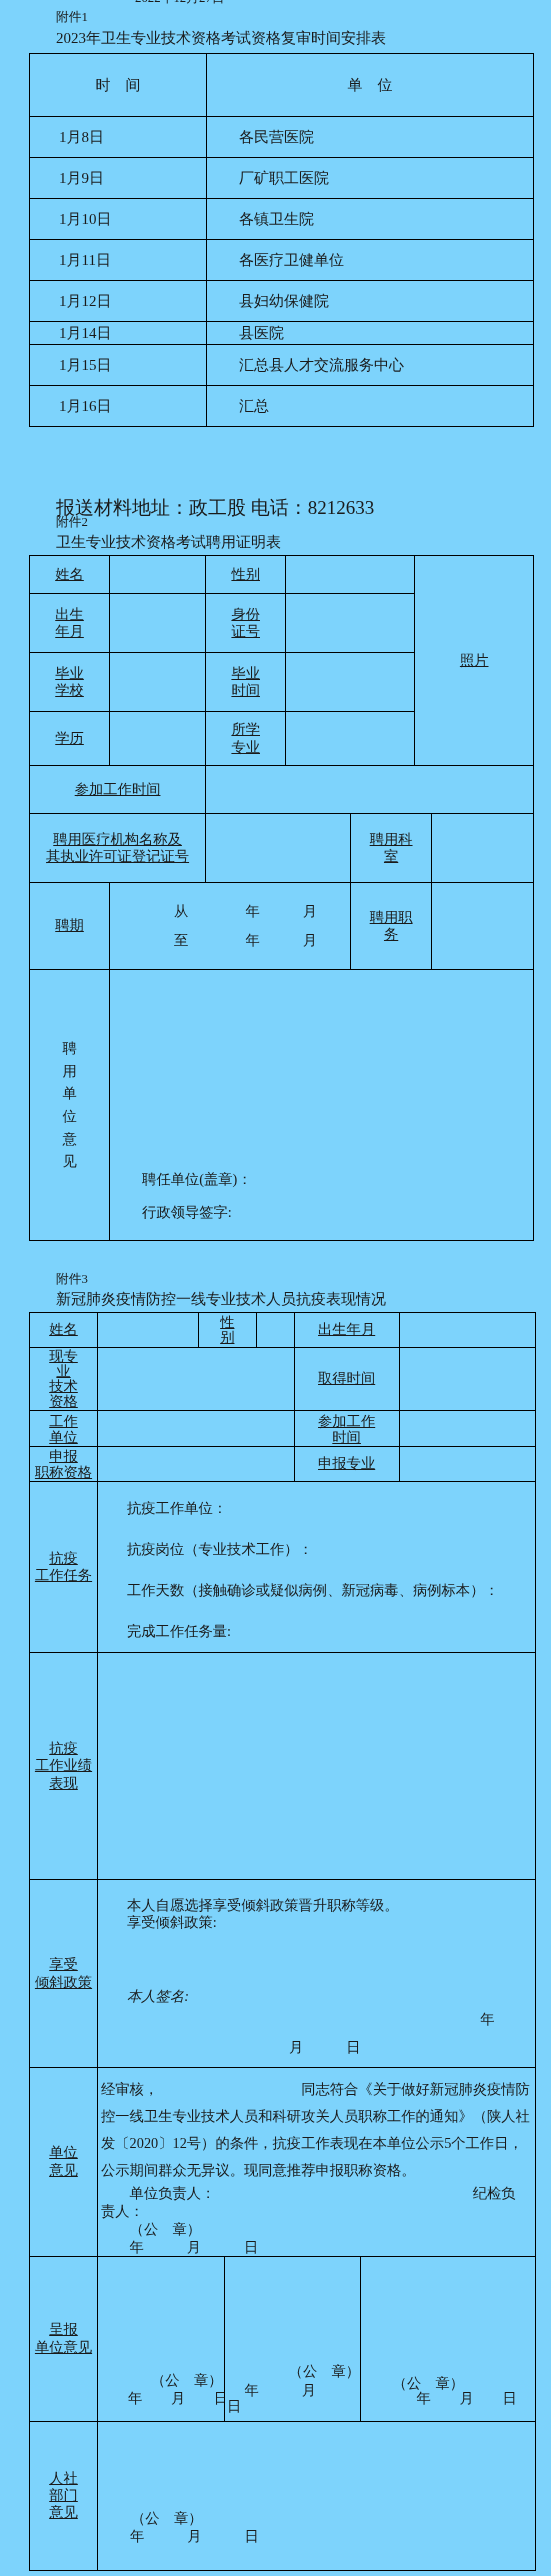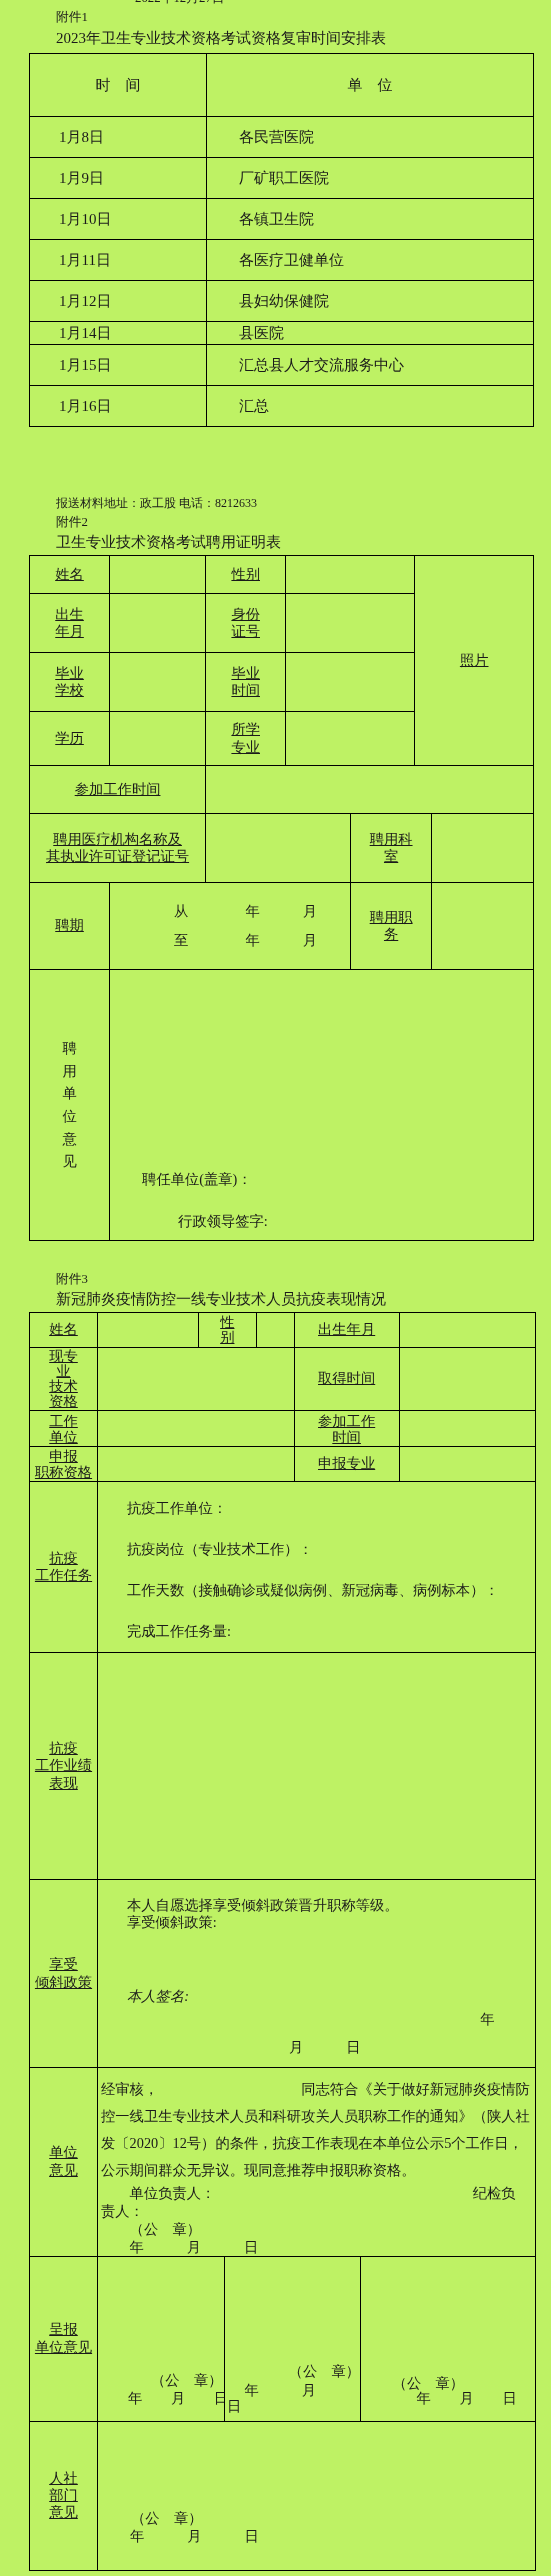--- a/index.html
+++ b/index.html
@@ -1,24 +1,24 @@
 <!DOCTYPE html>
 <html style="font-size:12px"><head>
 <meta charset="utf-8">
 <style>
   html,body { margin:0; padding:0; background:#ffffff; }
   #doc {
     position:relative; width:551px; height:2576px; overflow:hidden;
-    background:#bef264; color:#1a1a1a;
+    background:#7dd3fc; color:#1a1a1a;
     font-family:"Liberation Serif","DejaVu Serif",serif;
   }
   .abs { position:absolute; white-space:nowrap; }
   .attach-label { font-size:12.8px; }
   .doc-title { font-size:15px; }
-  .note-line { font-size:12px; }
+  .note-line { font-size:19px; }
   .clipped { font-size:12.8px; }
   table { border-collapse:collapse; table-layout:fixed; position:absolute; border:1.5px solid #000;padding-left:32px; }
   td, th { border:0.8px solid #000; padding:0; font-size:14.3px; font-weight:normal; vertical-align:middle; overflow:hidden; }
   .pre { white-space:pre-line; }
   .lbl { text-align:center; line-height:17.3px;text-decoration:underline; }
   .t1 th { text-align:center; font-size:15px; }
   .t1 td.time { text-align:left; padding-left:29px; font-size:15px; }
   .t1 td.unit { text-align:left; padding-left:32px; font-size:15px; }
   .vlabel { text-align:center; line-height:22.6px; }
   .rel { position:relative; vertical-align:top; }
@@ -159,21 +159,21 @@
     </tr>
     <tr style="height:271px;">
       <td class="vlabel pre">聘
 用
 单
 位
 意
 见</td>
       <td colspan="6" class="rel">
         <div class="abs" style="left:32px; top:200px;">聘任单位(盖章)：</div>
-        <div class="abs" style="left:32px; top:242px;margin-left:36px;">行政领导签字:</div>
+        <div class="abs" style="left:32px; top:233px;">行政领导签字:</div>
       </td>
     </tr>
   </tbody>
     </table>
 
   <div class="abs attach-label" style="left:56px; top:1271px;">附件3</div>
   <div class="abs doc-title" style="left:56px; top:1290px;">新冠肺炎疫情防控一线专业技术人员抗疫表现情况</div>
 
   <table style="left:29px; top:1312px; width:505px;">
     <colgroup>

